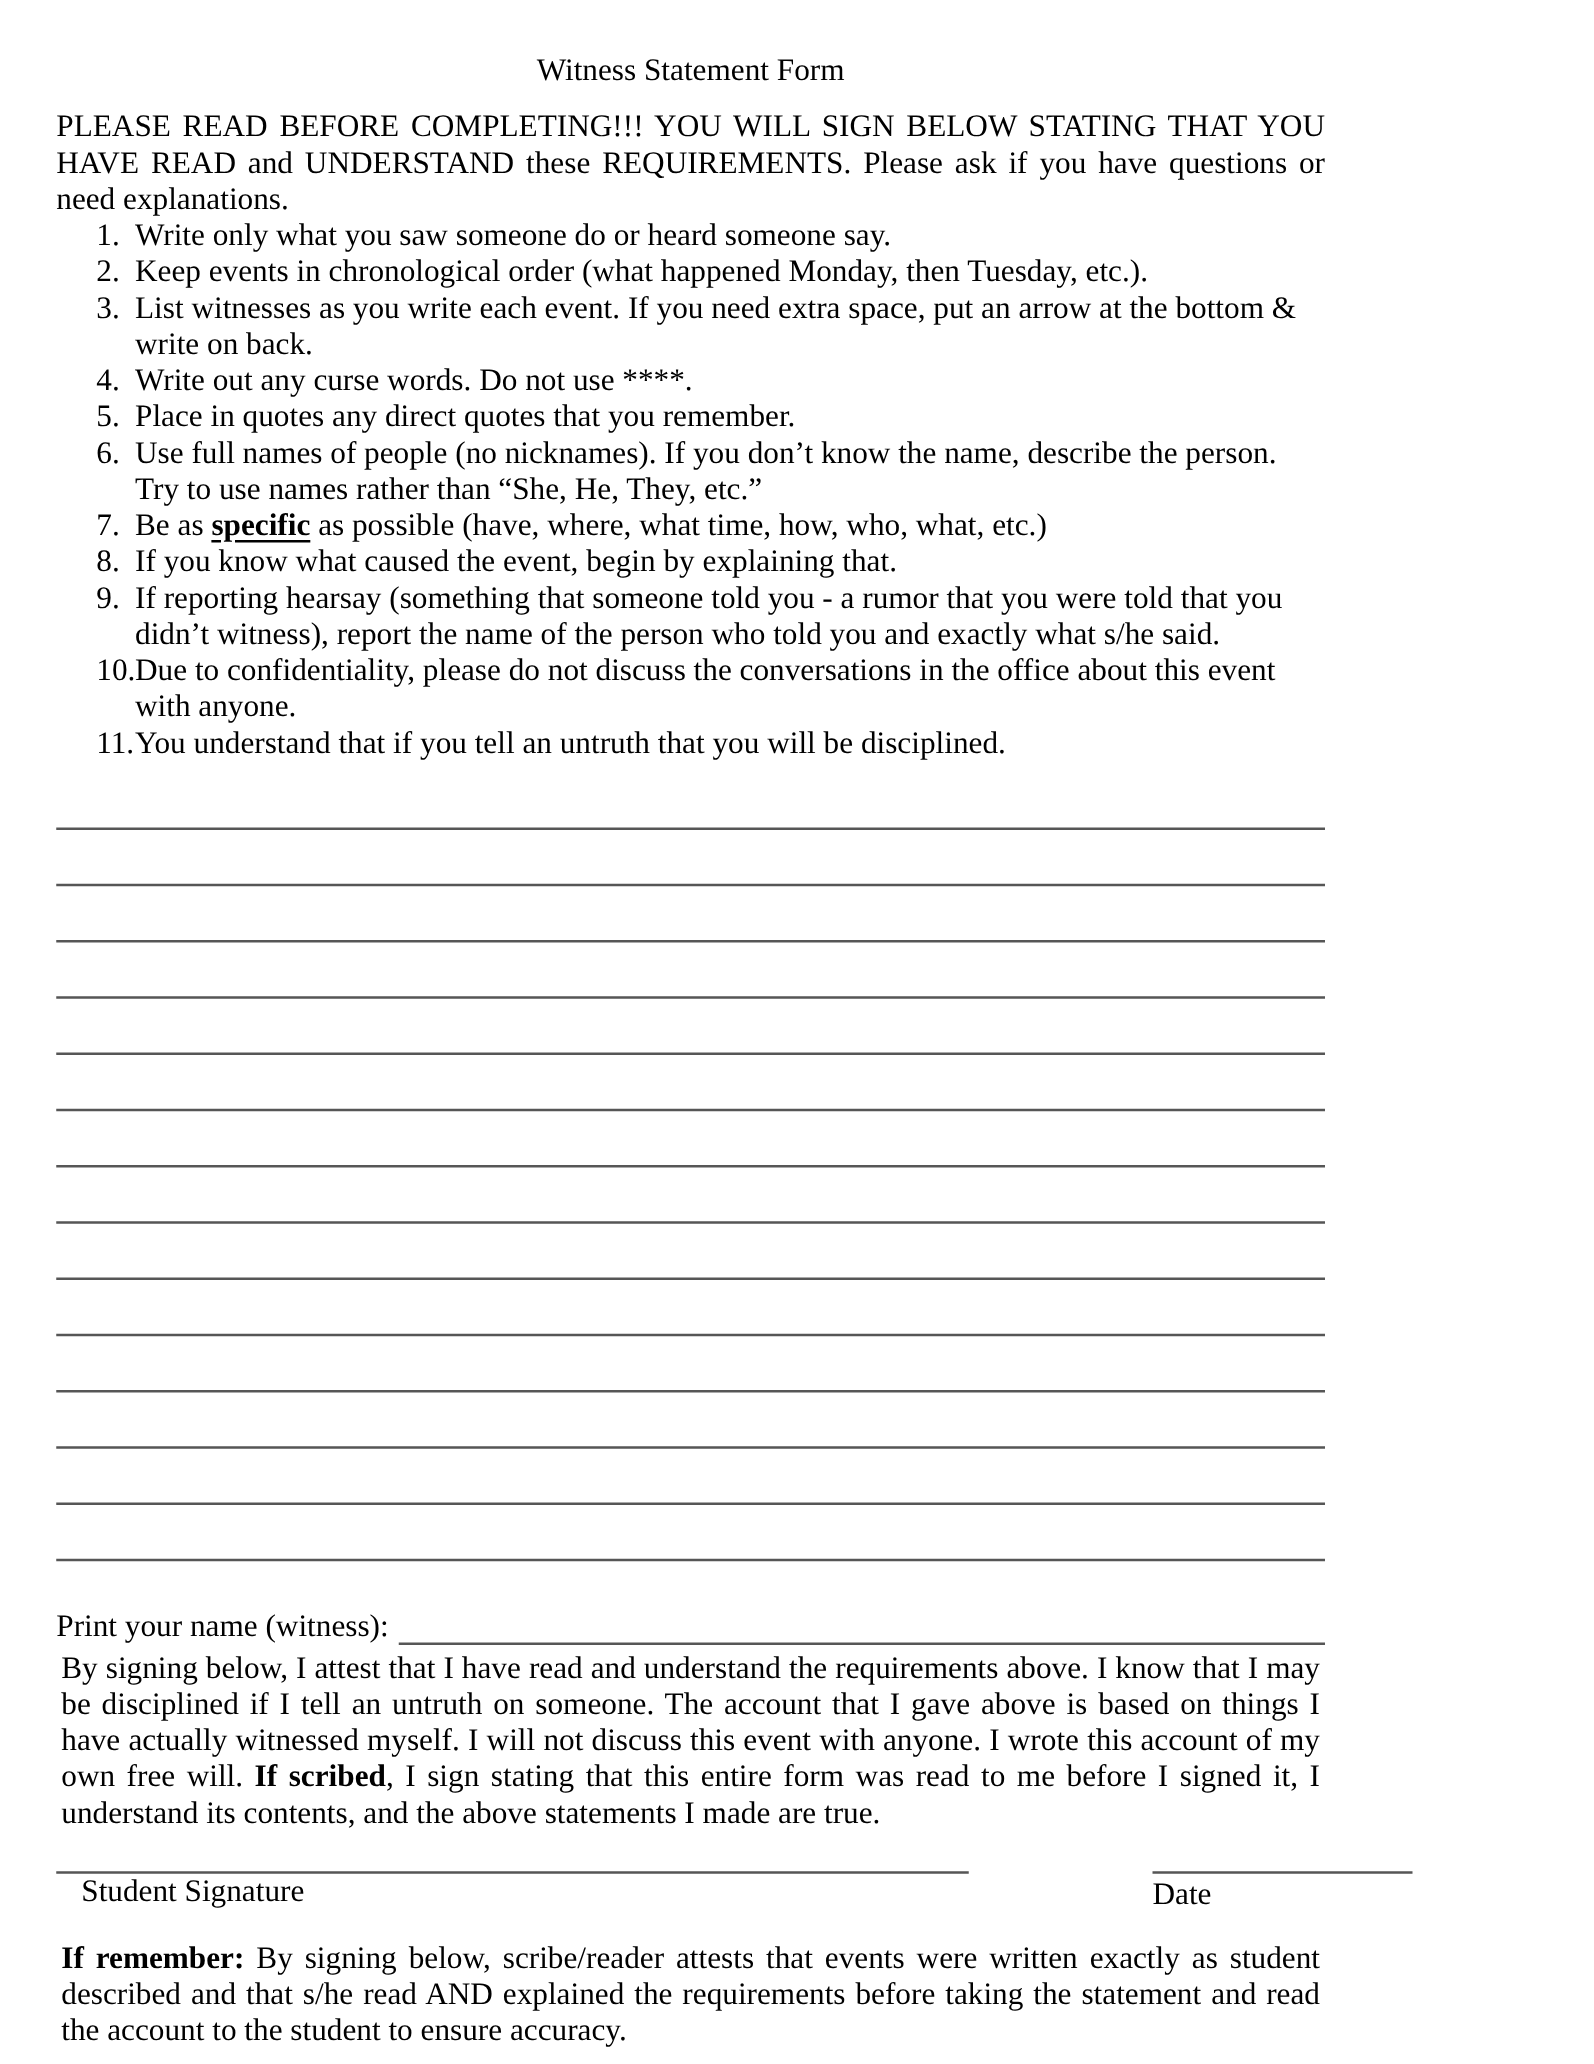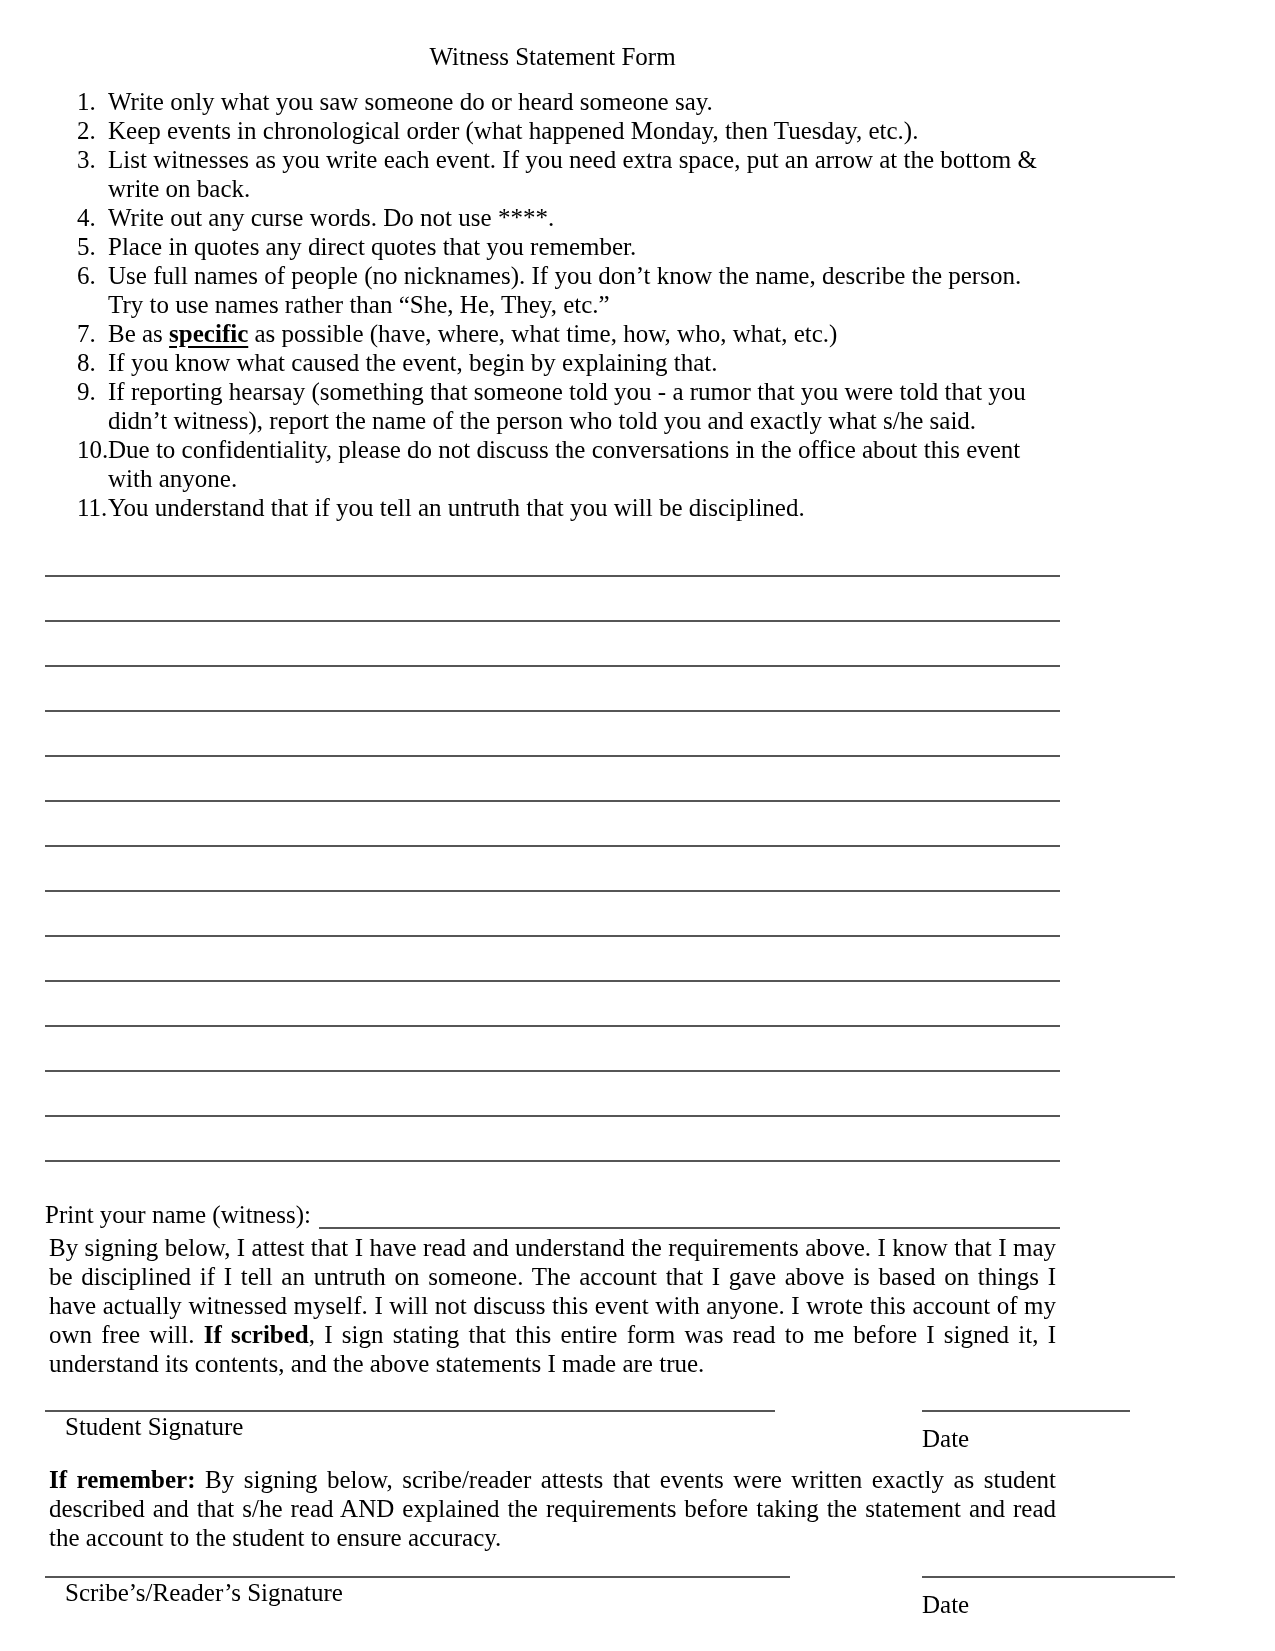--- a/index.html
+++ b/index.html
@@ -98,30 +98,31 @@
     bottom: 0;
     border-bottom: 2px solid #565656;
   }
   .date-line.student { width: 208px; }
   .date-line.scribe  { width: 253px; }
   .sig-labels {
     position: relative;
     height: 29px;
   }
   .sig-labels .sig-label { position: absolute; left: 0; top: 0; margin-left: 20px; }
-  .sig-labels .date-label { position: absolute; left: 877px; top: 12px; }
+  .sig-labels .date-label { position: absolute; left: 877px; top: 2px; }
   b { font-weight: bold; }
 </style>
 </head>
 <body>
 
 <div class="page">
 
   <h1 class="page-title">Witness Statement Form</h1>
 
+  <p class="notice">PLEASE READ BEFORE COMPLETING!!!  YOU WILL SIGN BELOW STATING THAT YOU HAVE READ and UNDERSTAND these REQUIREMENTS.  Please ask if you have questions or need explanations.</p>
 
 
   <ol class="req-list">
     <li>Write only what you saw someone do or heard someone say.</li>
     <li>Keep events in chronological order (what happened Monday, then Tuesday, etc.).</li>
     <li>List witnesses as you write each event.  If you need extra space, put an arrow at the bottom &amp; write on back.</li>
     <li>Write out any curse words.  Do not use ****.</li>
     <li>Place in quotes any direct quotes that you remember.</li>
     <li>Use full names of people (no nicknames).  If you don’t know the name, describe the person.  Try to use names rather than “She, He, They, etc.”</li>
     <li><span>Be as </span><span class="emph-u">specific</span><span> as possible (have, where, what time, how, who, what, etc.)</span></li>

